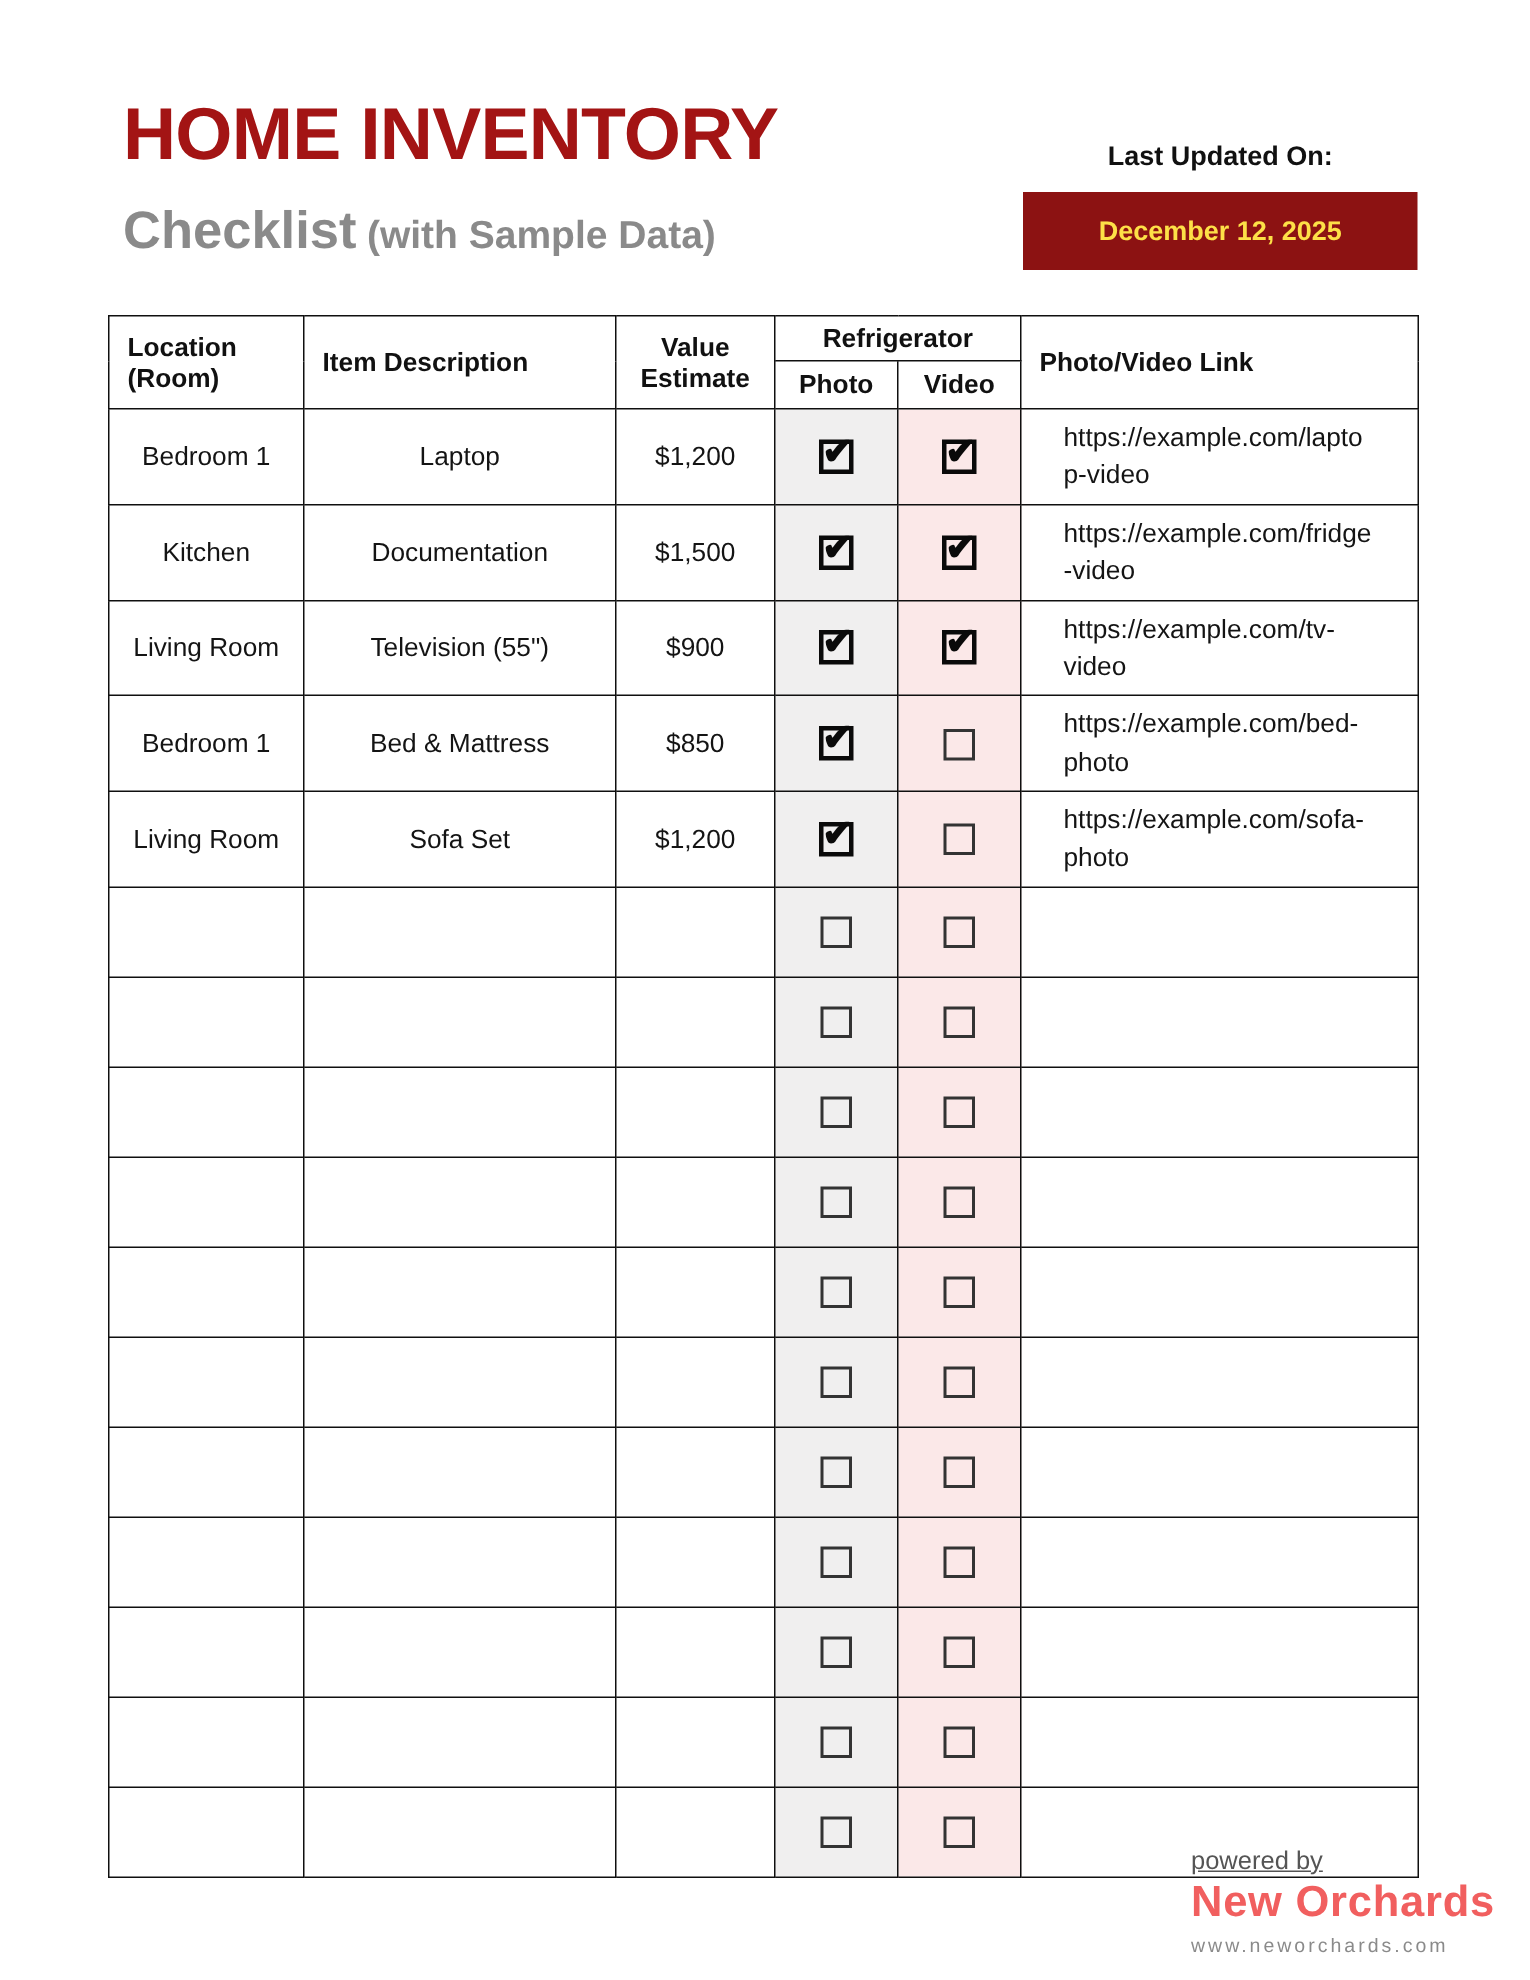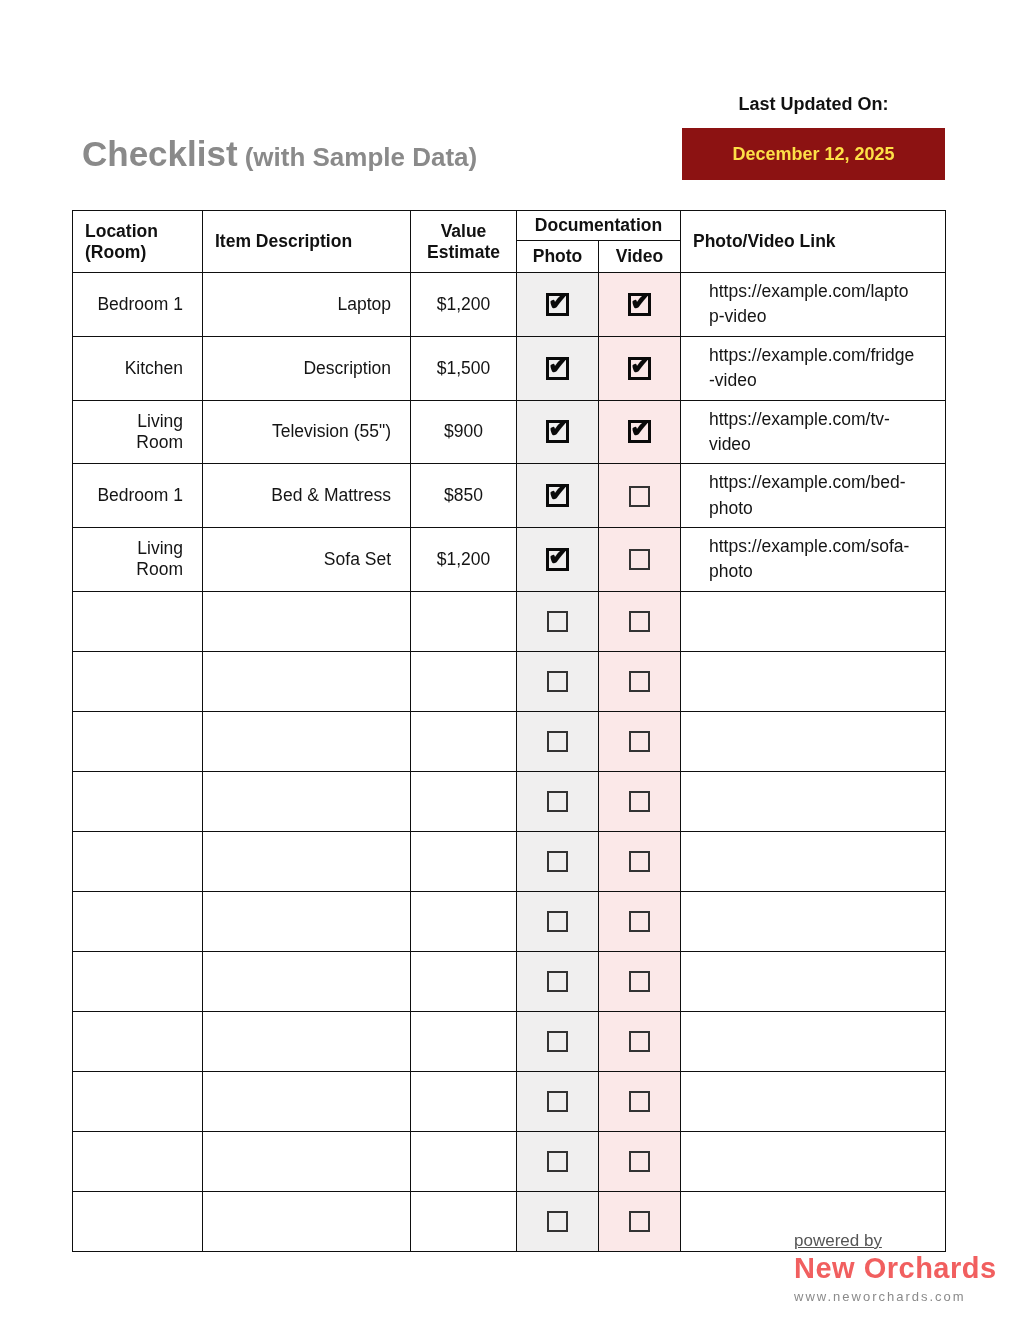--- a/index.html
+++ b/index.html
@@ -46,21 +46,21 @@
     border-collapse:collapse;table-layout:fixed;border-radius:15px;
   }
   .inv th,.inv td{border:1.5px solid var(--border-col);}
   .inv th{font-size:17.5px;font-weight:700;color:#111;background:#fff;}
   .inv thead tr.hr1 th{height:30px;}
   .inv thead tr.hr2 th{height:32px;}
   .h-left{text-align:left;padding:4px 12px;}
   .h-center{text-align:center;padding:2px 4px;}
 
   .inv td{font-size:17.5px;height:60px;color:#141414;}
-  .c-loc,.c-item{text-align:right;padding:0 19px;}
+  .c-loc,.c-item{text-align:center;padding:0 8px;}
   .c-val{text-align:center;}
   .c-photo{background:var(--photo-bg);text-align:center;}
   .c-video{background:var(--video-bg);text-align:center;}
   .c-link{
     text-align:left;padding:6px 28px;line-height:1.45;
     overflow-wrap:break-word;word-break:break-word;
   }
 
   .cb{
     display:inline-block;width:21px;height:21px;
@@ -78,20 +78,21 @@
   .footer{position:absolute;left:794px;top:1231px;text-align:left;}
   .powered-by{font-size:17px;color:#555555;text-decoration:underline;}
   .brand{font-size:29px;font-weight:800;color:var(--logo-coral);letter-spacing:0.5px;margin-top:1px;}
   .website{font-size:13px;color:#8a8a8a;letter-spacing:2px;margin-top:4px;}
 </style>
 </head>
 <body>
 
 <div class="page">
 
+  <div class="title">HOME INVENTORY</div>
 
   <div class="subtitle-line">
     <span class="subtitle-main">Checklist</span><span class="subtitle-note">(with Sample Data)</span>
   </div>
 
   <div class="last-updated-label">Last Updated On:</div>
 
   <div class="date-box">
     <span>December 12, 2025</span>
   </div>
@@ -103,40 +104,40 @@
         <col style="width:106px">
       <col style="width:82px">
         <col style="width:82px">
         <col style="width:265px">
     </colgroup>
     <thead>
       <tr class="hr1">
         <th rowspan="2" class="h-left">Location (Room)</th>
         <th rowspan="2" class="h-left">Item Description</th>
         <th rowspan="2" class="h-center">Value Estimate</th>
-        <th colspan="2" class="h-center">Documentation</th>
+        <th colspan="2" class="h-center">Refrigerator</th>
         <th rowspan="2" class="h-left">Photo/Video Link</th>
       </tr>
       <tr class="hr2">
         <th class="h-center">Photo</th>
         <th class="h-center">Video</th>
       </tr>
     </thead>
     <tbody>
         <tr>
           <td class="c-loc">Bedroom 1</td>
           <td class="c-item">Laptop</td>
           <td class="c-val">$1,200</td>
           <td class="c-photo"><span class="cb cb-checked"></span></td>
           <td class="c-video"><span class="cb cb-checked"></span></td>
           <td class="c-link">https://example.com/laptop-video</td>
         </tr>
         <tr>
           <td class="c-loc">Kitchen</td>
-          <td class="c-item">Description</td>
+          <td class="c-item">Documentation</td>
           <td class="c-val">$1,500</td>
           <td class="c-photo"><span class="cb cb-checked"></span></td>
           <td class="c-video"><span class="cb cb-checked"></span></td>
           <td class="c-link">https://example.com/fridge-video</td>
         </tr>
         <tr>
           <td class="c-loc">Living Room</td>
           <td class="c-item">Television (55")</td>
           <td class="c-val">$900</td>
           <td class="c-photo"><span class="cb cb-checked"></span></td>

